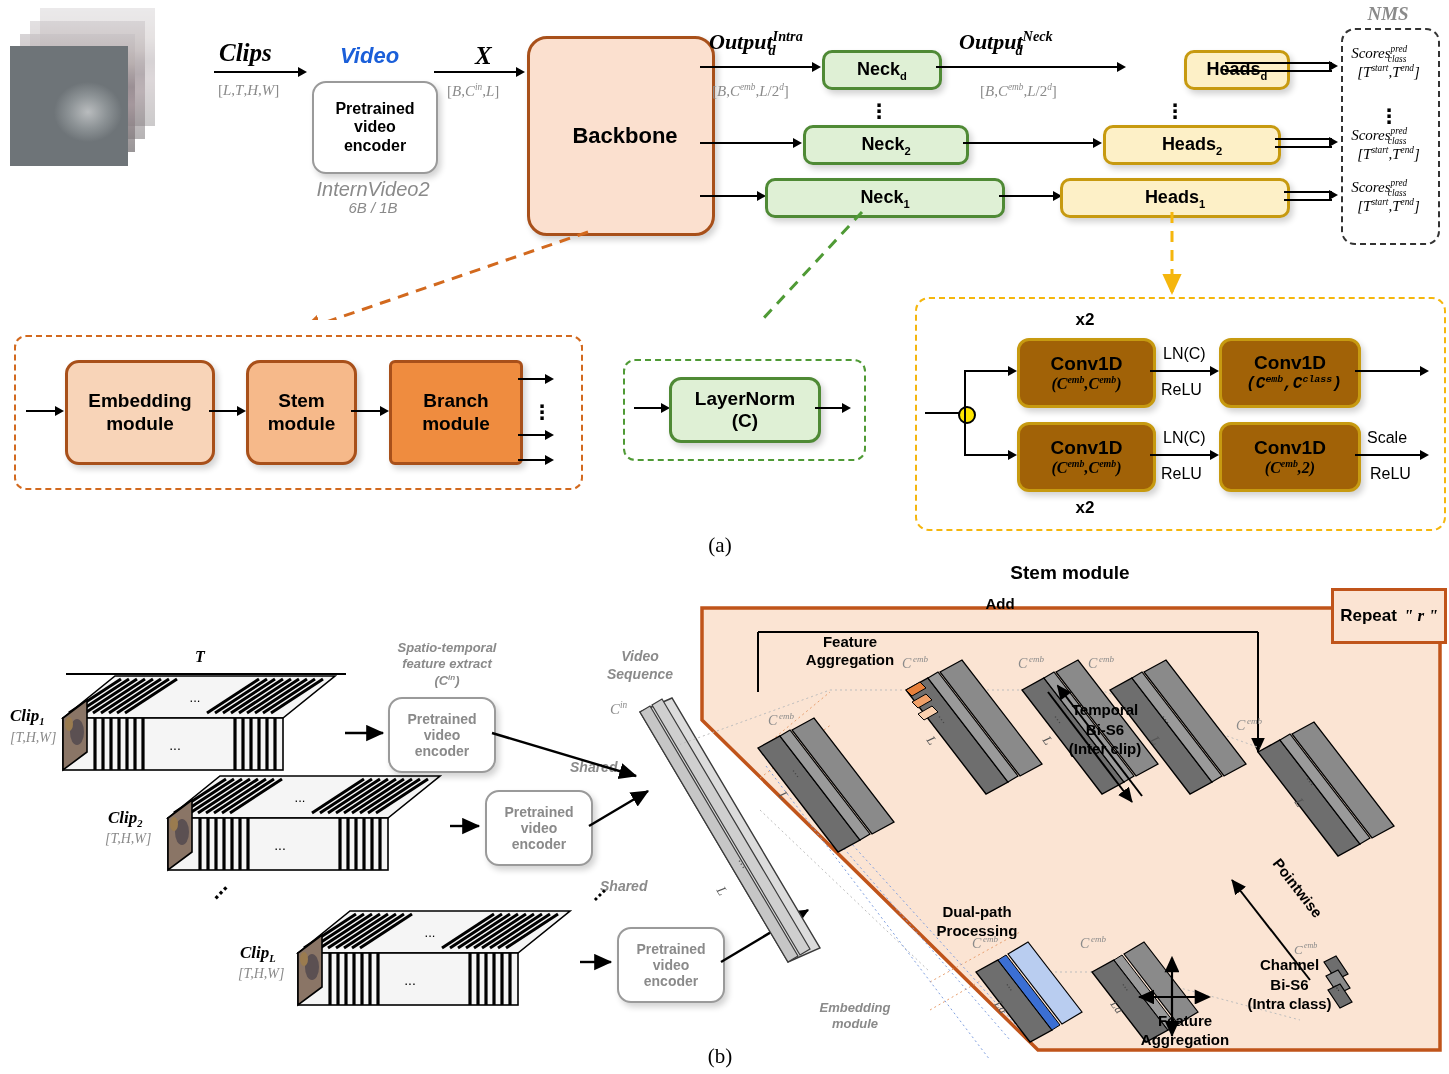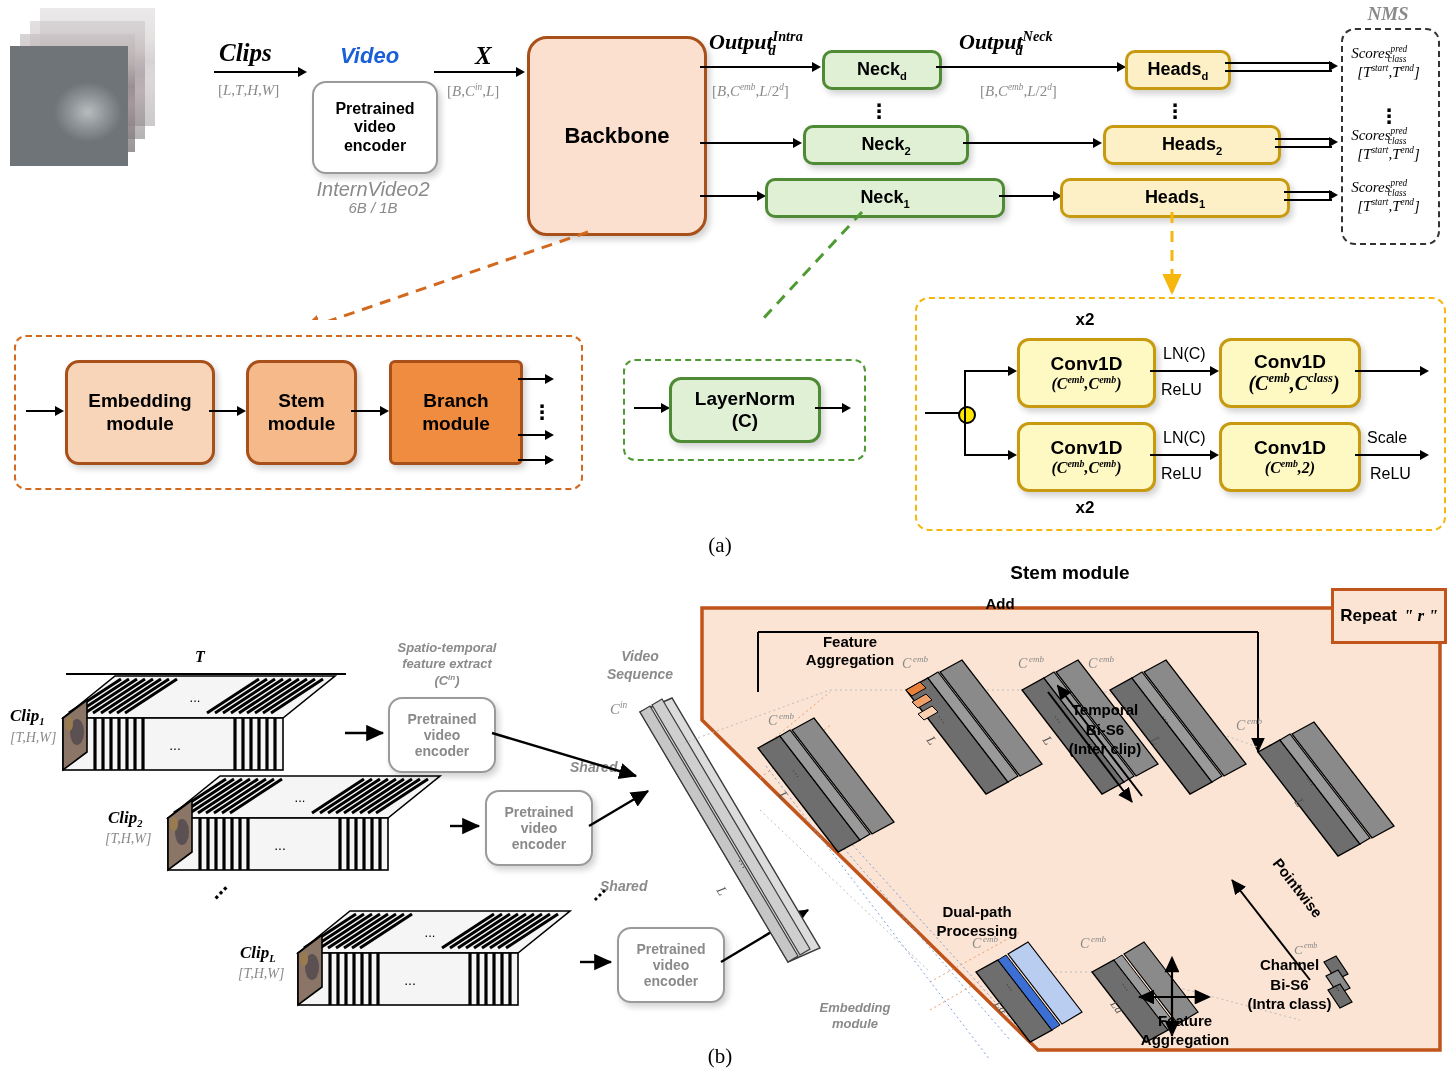--- a/index.html
+++ b/index.html
@@ -7,28 +7,28 @@
        font-family:"Liberation Sans",sans-serif;color:#000;}
   .abs{position:absolute;}
   .ctr{display:flex;align-items:center;justify-content:center;text-align:center;}
   .bold{font-weight:bold;}
   .it{font-style:italic;}
   .gray{color:#8a8a8a;}
   .serif-it{font-family:"Liberation Serif",serif;font-style:italic;}
   .shadow{box-shadow:3px 4px 6px rgba(0,0,0,.18);}
 
   .box-white{background:#fff;border:2.5px solid #9a9a9a;border-radius:14px;}
-  .box-backbone{background:#fbe0cf;border:3px solid #a8501a;border-radius:20px;}
+  .box-backbone{background:#fbe0cf;border:3px solid #a8501a;border-radius:20px;padding-left:8px;}
   .box-neck{background:#dff0d5;border:3px solid #4f8a35;border-radius:10px;}
   .box-head{background:#fdf0c7;border:3px solid #c79a10;border-radius:10px;}
   .box-emb{background:#f8d4b8;border:3px solid #a8501a;border-radius:14px;}
   .box-stem{background:#f6b98a;border:3px solid #a8501a;border-radius:14px;}
   .box-bran{background:#ef8c3f;border:3px solid #a8501a;border-radius:6px;}
   .box-ln{background:#dff0d5;border:3px solid #4f8a35;border-radius:12px;}
-  .box-conv{background:#fef9c3;border:3px solid #c79a10;border-radius:12px;}
+  .box-conv{background:#a16207;border:3px solid #c79a10;border-radius:12px;}
 
   .dash-orange{border:2.5px dashed #d2691e;border-radius:12px;}
   .dash-green{border:2.5px dashed #4f9a35;border-radius:12px;}
   .dash-yellow{border:2.5px dashed #f5b60d;border-radius:14px;}
   .dash-black{border:2.5px dashed #333;border-radius:14px;}
 
   
   .hline{background:#000;height:2.4px;}
   .vline{background:#000;width:2.4px;}
   .ahead{width:0;height:0;border-left:9px solid #000;
@@ -98,21 +98,21 @@
 <div class="abs lbl gray" style="left:980px;top:82px;font-size:15px;font-family:'Liberation Serif',serif;">
   [<span class="it">B</span>,<span class="it">C</span><sup class="it">emb</sup>,<span class="it">L</span>/2<sup class="it">d</sup>]</div>
 
 <div class="abs hline" style="left:700px;top:66px;width:115px;"></div>
 <div class="abs ahead" style="left:812px;top:62px;"></div>
 <div class="abs box-neck shadow ctr" style="left:822px;top:50px;width:114px;height:34px;">
   <span class="bold" style="font-size:18px;"><span>Neck</span><sub>d</sub></span>
 </div>
 <div class="abs hline" style="left:936px;top:66px;width:184px;"></div>
 <div class="abs ahead" style="left:1117px;top:62px;"></div>
-<div class="abs box-head shadow ctr" style="left:1125px;top:50px;width:100px;height:34px;">
+<div class="abs box-head shadow ctr" style="left:1184px;top:50px;width:100px;height:34px;">
   <span class="bold" style="font-size:18px;"><span>Heads</span><sub>d</sub></span>
 </div>
 <div class="abs hline" style="left:1225px;top:62px;width:107px;"></div>
 <div class="abs hline" style="left:1225px;top:70px;width:107px;"></div>
 <div class="abs ahead" style="left:1329px;top:61px;"></div>
 
 <div class="abs hline" style="left:700px;top:142px;width:95px;"></div>
 <div class="abs ahead" style="left:793px;top:138px;"></div>
 <div class="abs box-neck shadow ctr" style="left:803px;top:125px;width:160px;height:34px;">
   <span class="bold" style="font-size:18px;"><span>Neck</span><sub>2</sub></span>
@@ -244,21 +244,21 @@
 <div class="abs box-conv shadow ctr" style="left:1017px;top:338px;width:133px;height:64px;flex-direction:column;line-height:1.12;">
   <div class="bold" style="font-size:19px;">Conv1D</div>
   <div class="bold" style="font-size:16px;font-family:'Liberation Serif',serif;font-style:italic;">(<i>C</i><sup>emb</sup>,<i>C</i><sup>emb</sup>)</div>
 </div>
 <div class="abs" style="left:1163px;top:345px;font-size:16px;">LN(C)</div>
 <div class="abs" style="left:1161px;top:381px;font-size:16px;">ReLU</div>
 <div class="abs hline" style="left:1150px;top:370px;width:63px;"></div>
 <div class="abs ahead" style="left:1210px;top:366px;"></div>
 <div class="abs box-conv shadow ctr" style="left:1219px;top:338px;width:136px;height:64px;flex-direction:column;line-height:1.12;">
   <div class="bold" style="font-size:19px;">Conv1D</div>
-  <div class="bold" style="font-size:20px;font-family:Liberation Serif, serif;font-style:italic;margin-left:8px;">(<i>C</i><sup>emb</sup>,<i>C</i><sup>class</sup>)</div>
+  <div class="bold" style="font-size:16px;font-family:Liberation Mono, monospace;font-style:italic;margin-left:8px;">(<i>C</i><sup>emb</sup>,<i>C</i><sup>class</sup>)</div>
 </div>
 <div class="abs hline" style="left:1355px;top:370px;width:68px;"></div>
 <div class="abs ahead" style="left:1420px;top:366px;"></div>
 
 <div class="abs box-conv shadow ctr" style="left:1017px;top:422px;width:133px;height:64px;flex-direction:column;line-height:1.12;">
   <div class="bold" style="font-size:19px;">Conv1D</div>
   <div class="bold" style="font-size:16px;font-family:'Liberation Serif',serif;font-style:italic;">(<i>C</i><sup>emb</sup>,<i>C</i><sup>emb</sup>)</div>
 </div>
 <div class="abs" style="left:1163px;top:429px;font-size:16px;">LN(C)</div>
 <div class="abs" style="left:1161px;top:465px;font-size:16px;">ReLU</div>

